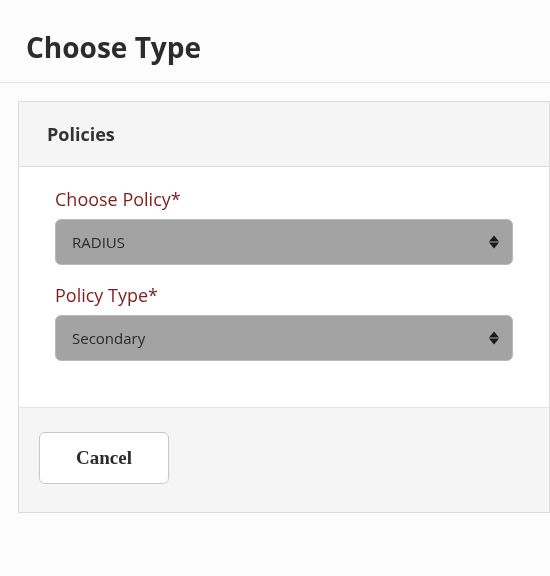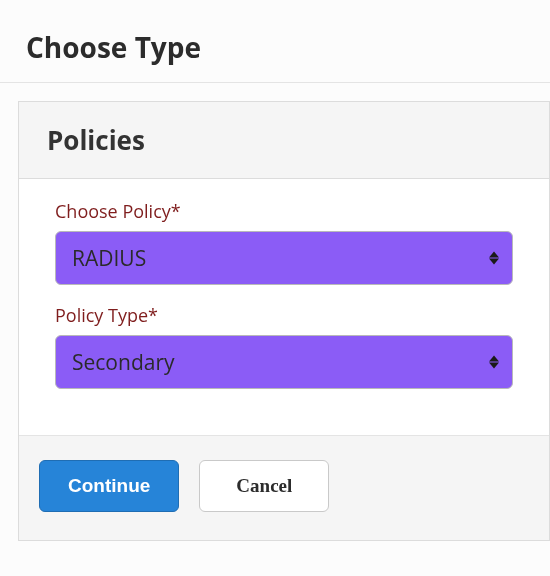--- a/index.html
+++ b/index.html
@@ -29,21 +29,21 @@
     .panel {
       border: 1px solid #dcdcdc;
       background: #ffffff;
     }
     .panel-header {
       background: #f5f5f5;
       border-bottom: 1px solid #dcdcdc;
       padding: 20px 28px;
     }
     .panel-header h2 {
-      font-size: 26px;
+      font-size: 18px;
       font-weight: 700;
       color: #333;
     }
     .panel-body {
       padding: 20px 36px 28px 36px;
       background: #ffffff;
     }
     .field {
       margin-bottom: 18px;
     }
@@ -55,23 +55,23 @@
     }
     .select-wrap {
       position: relative;
       width: 100%;
     }
     .select-box {
       width: 100%;
       border: 1px solid #b9b9b9;
       border-radius: 6px;
       padding: 12px 40px 12px 16px;
-      font-size: 21px;
+      font-size: 15px;
       color: #2a2a2a;
-      background: #8b5cf6;
+      background: #a3a3a3;
       cursor: pointer;
       display: flex;
       align-items: center;
     }
     .select-caret {
       position: absolute;
       right: 14px;
       top: 50%;
       transform: translateY(-50%);
       display: flex;
@@ -154,17 +154,16 @@
           <div class="select-caret">
             <div class="caret-up"></div>
             <div class="caret-down"></div>
           </div>
         </div>
       </div>
 
     </div>
 
     <div class="panel-footer">
-      <button class="btn btn-primary">Continue</button>
       <button class="btn btn-secondary">Cancel</button>
     </div>
   </div>
 </div>
 
 </body></html>

